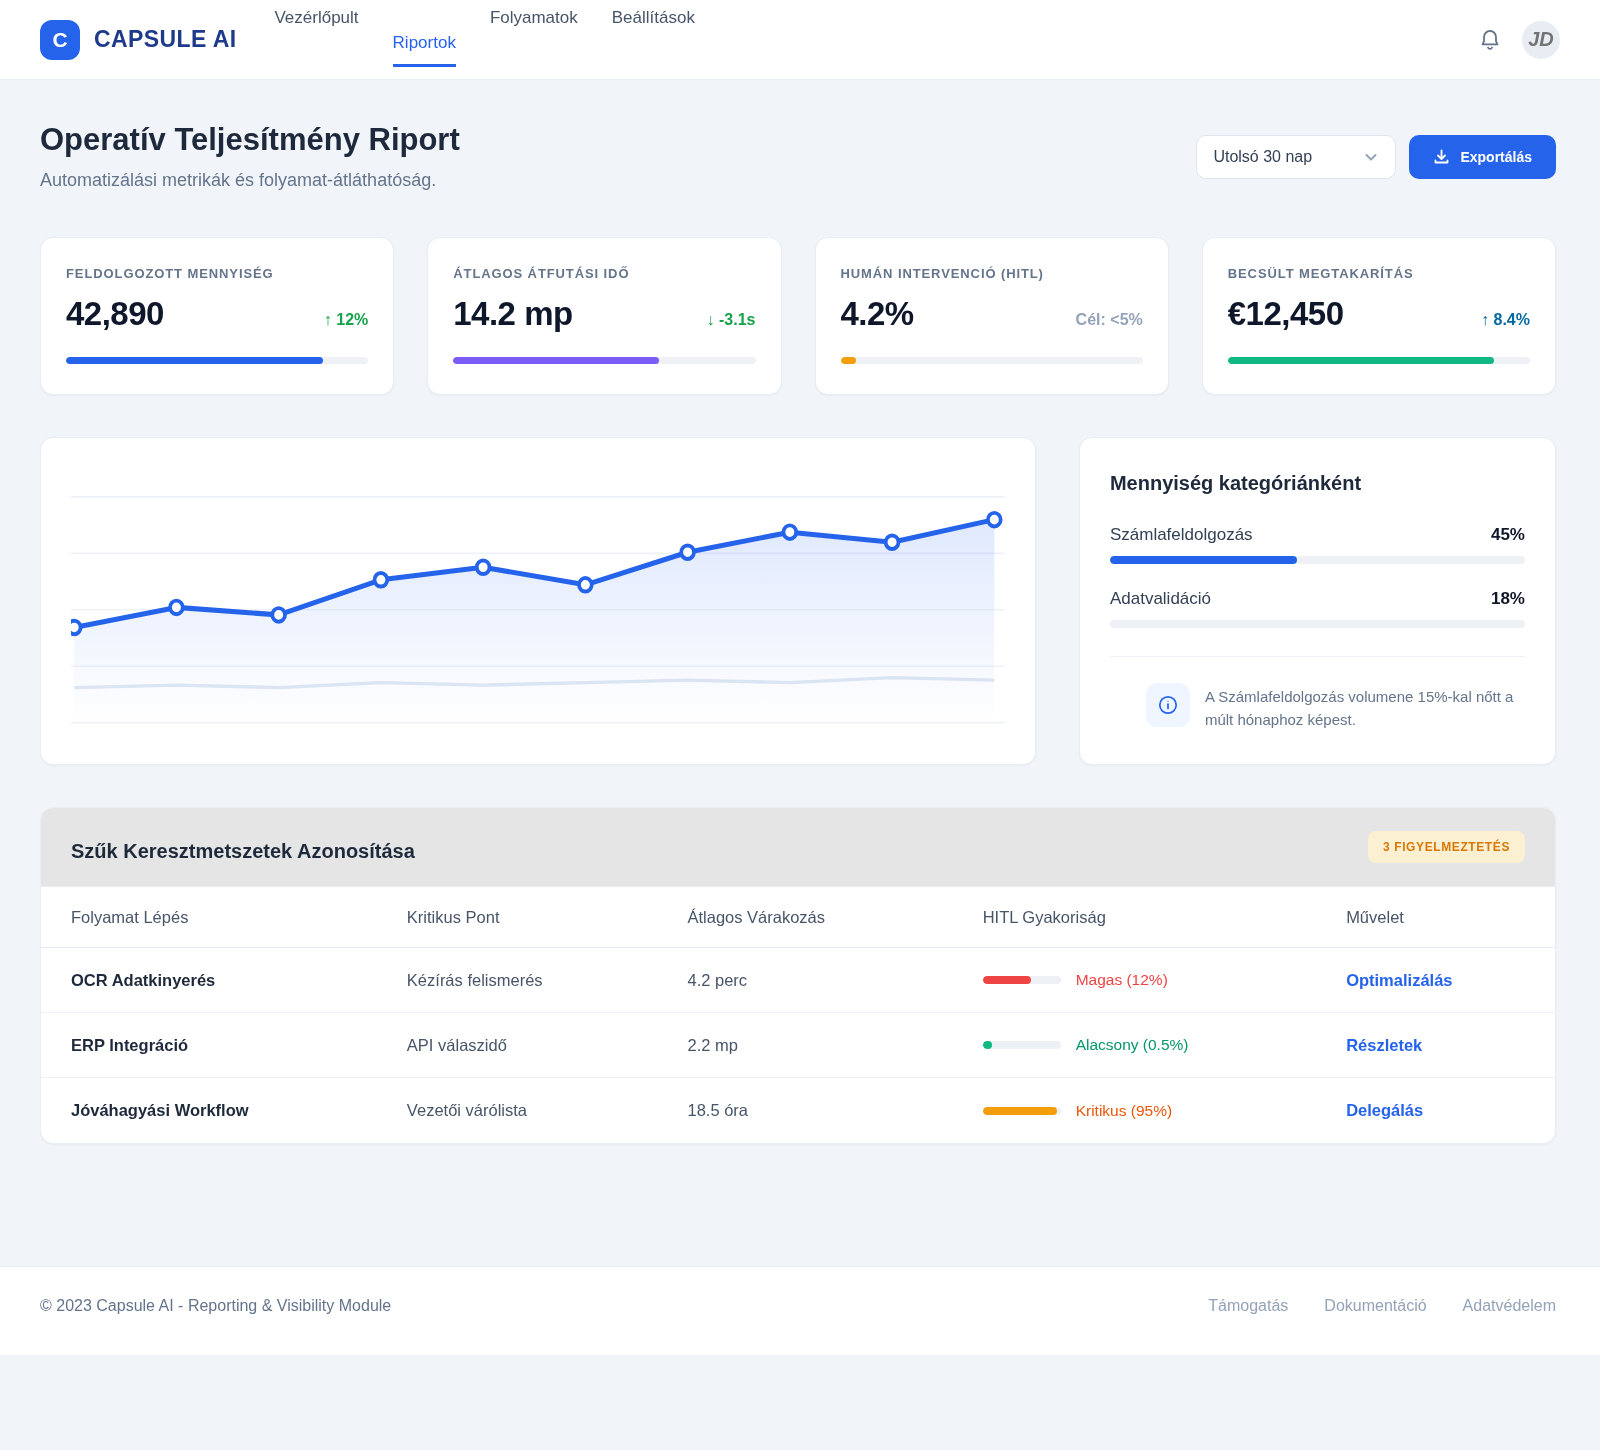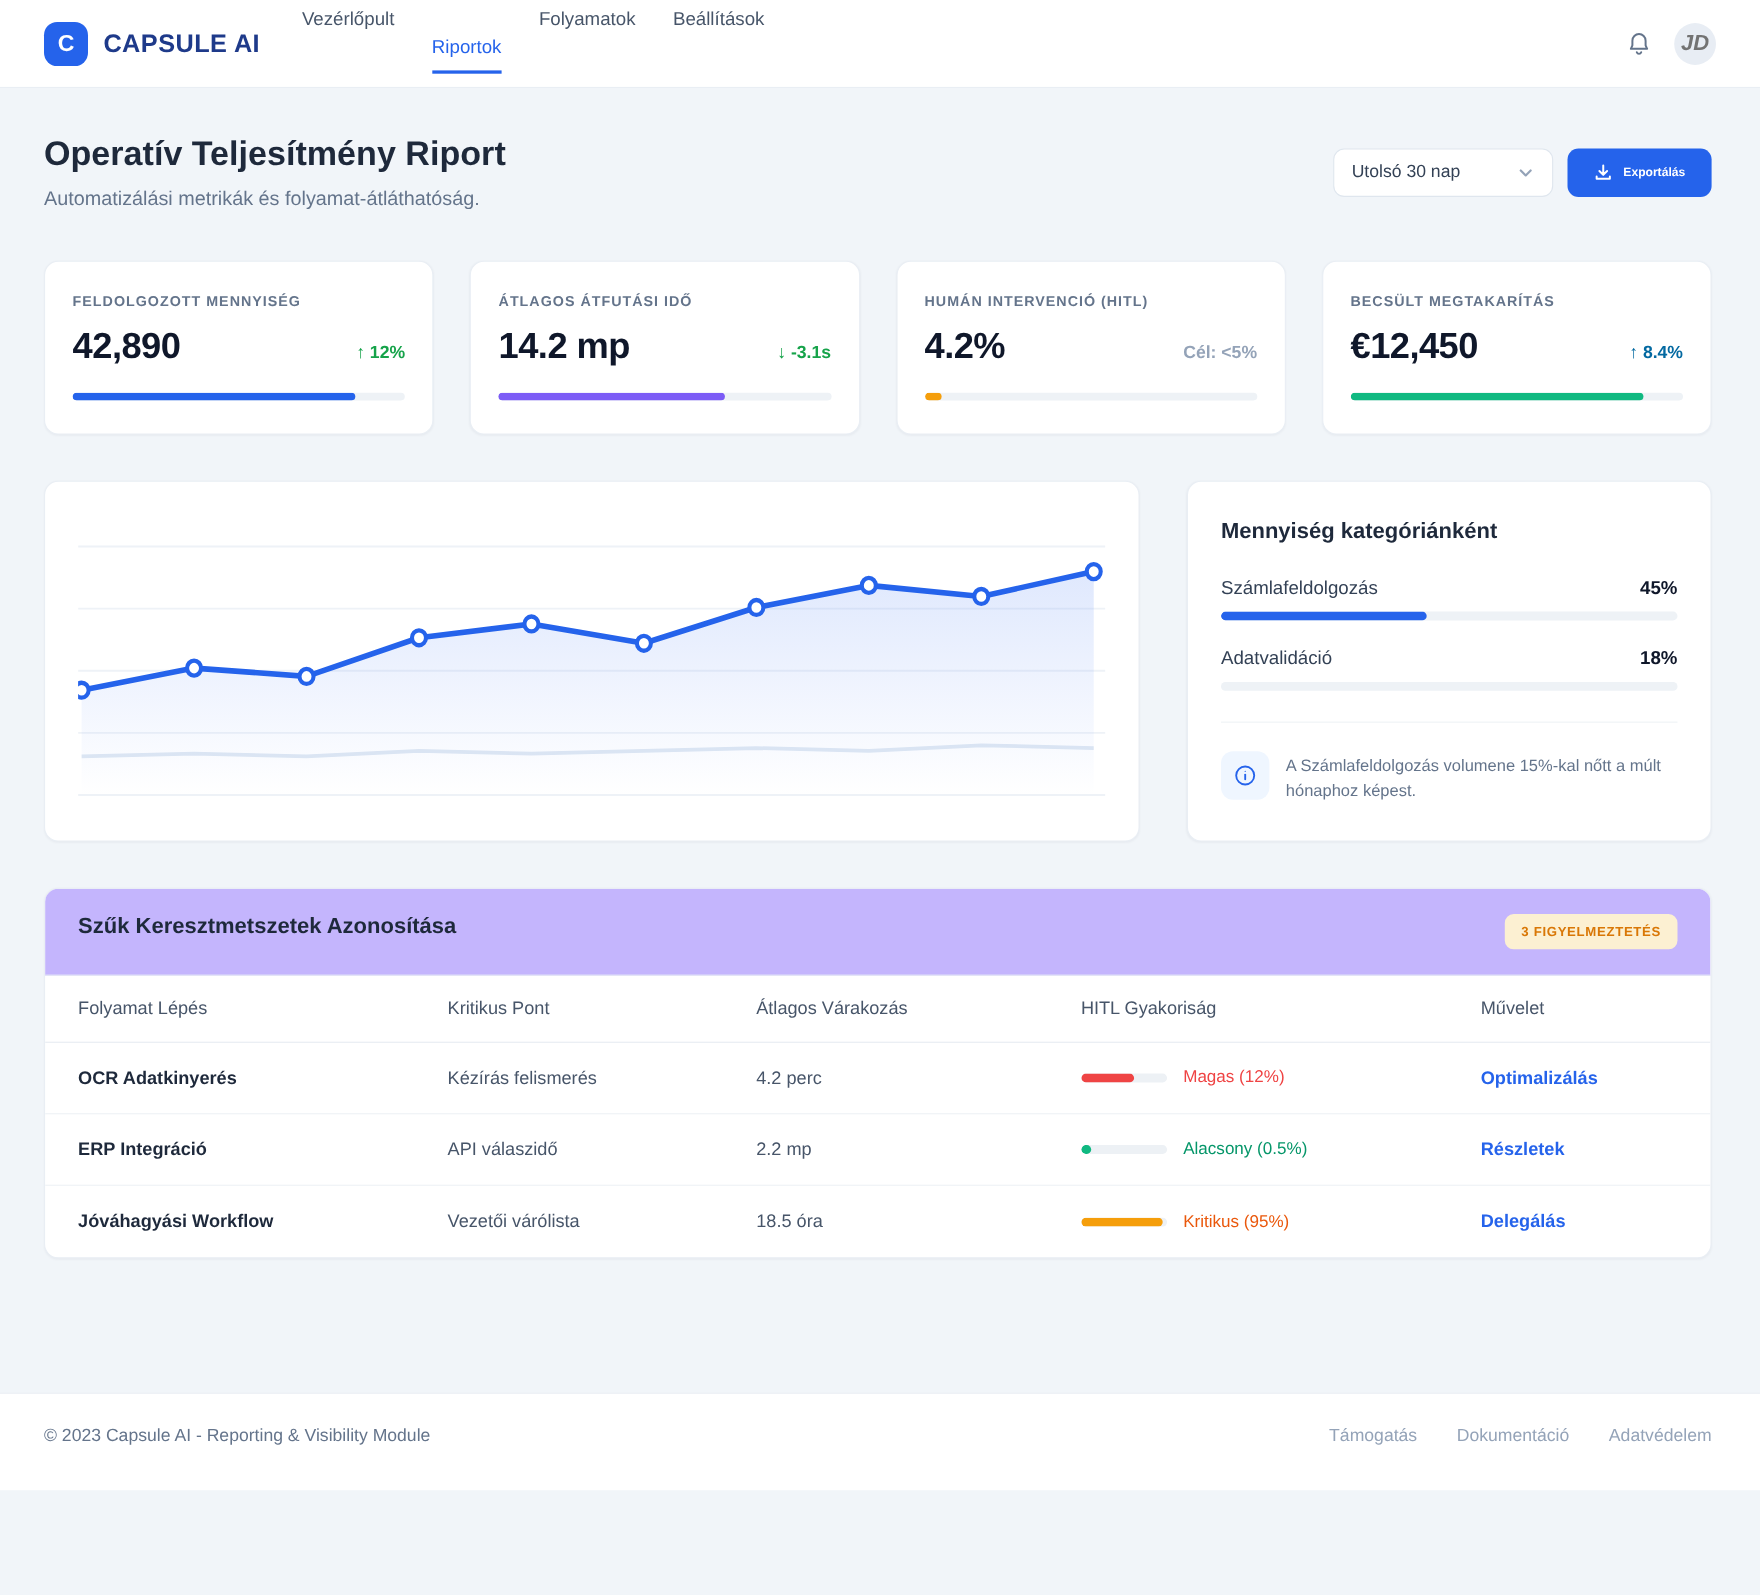--- a/index.html
+++ b/index.html
@@ -39,21 +39,21 @@
   .page-title { font-size:31px; font-weight:800; color:#1e293b; margin-bottom:12px; }
   .page-subtitle { font-size:18px; color:#64748b; }
   .controls { display:flex; gap:13px; }
   .select {
     width:200px; background:#fff; border:1px solid #dfe6ee; border-radius:10px;
     padding:12px 16px; font-size:16px; color:#334155;
     display:flex; align-items:center; justify-content:space-between; cursor:pointer;
   }
   .btn-primary {
     background:#2563eb; color:#fff; border:none; border-radius:10px;
-    padding:12px 24px; font-size:11px; font-weight:600;
+    padding:12px 24px; font-size:14px; font-weight:600;
     display:flex; align-items:center; gap:10px; cursor:pointer;
     font-family:inherit;
   }
   
   .kpi-grid { display:grid; grid-template-columns:repeat(4,1fr); gap:33px; margin-bottom:42px; }
   .card {
     background:#fff; border:1px solid #e9eef4; border-radius:13px;
     box-shadow:0 1px 2px rgba(15,23,42,.04);
   }
   .kpi-card { padding:28px 25px 30px; }
@@ -75,31 +75,31 @@
   
   .cat-card { padding:34px 30px 30px; }
   .cat-list { margin-top:30px; }
   .cat-item { margin-bottom:25px; }
   .cat-row { display:flex; justify-content:space-between; align-items:center; }
   .cat-label { font-size:17px; color:#334155; }
   .cat-pct { font-size:17px; font-weight:700; color:#0f172a; }
   .cat-track { margin-top:11px; height:8px; border-radius:5px; background:#eef2f6; overflow:hidden; }
   .cat-fill { height:100%; border-radius:5px; }
   .cat-divider { border:none; border-top:1px solid #eef2f6; margin:28px 0 0; }
-  .cat-note { display:flex; gap:15px; margin-top:26px; align-items:flex-start; }
+  .cat-note { display:flex; gap:15px; margin-top:26px; align-items:flex-start;margin-left:36px; }
   .note-icon-box {
     flex:none; width:44px; height:44px; border-radius:11px; background:#eff6ff;
     display:flex; align-items:center; justify-content:center;
   }
   .note-text { font-size:15px; color:#64748b; line-height:1.55; padding-top:2px; }
   
   .bn-panel { margin-bottom:122px; overflow:hidden; }
   .bn-head {
-    display:flex; justify-content:space-between; align-items:flex-start;
-    padding:23px 30px; background:#c4b5fd; border-bottom:1px solid #e9eef4;
+    display:flex; justify-content:space-between; align-items:flex-end;
+    padding:23px 30px; background:#e5e5e5; border-bottom:1px solid #e9eef4;
   }
   .badge {
     background:#fcf0d2; color:#d97706; font-size:12px; font-weight:700;
     letter-spacing:.6px; padding:9px 15px; border-radius:8px;
   }
   .bn-cols, .bn-row {
     display:grid; grid-template-columns:23.1% 19.3% 20.3% 25% 12.3%;
     align-items:center; padding:0 30px;
   }
   .bn-cols { height:61px; border-bottom:1px solid #e6ebf2; }

